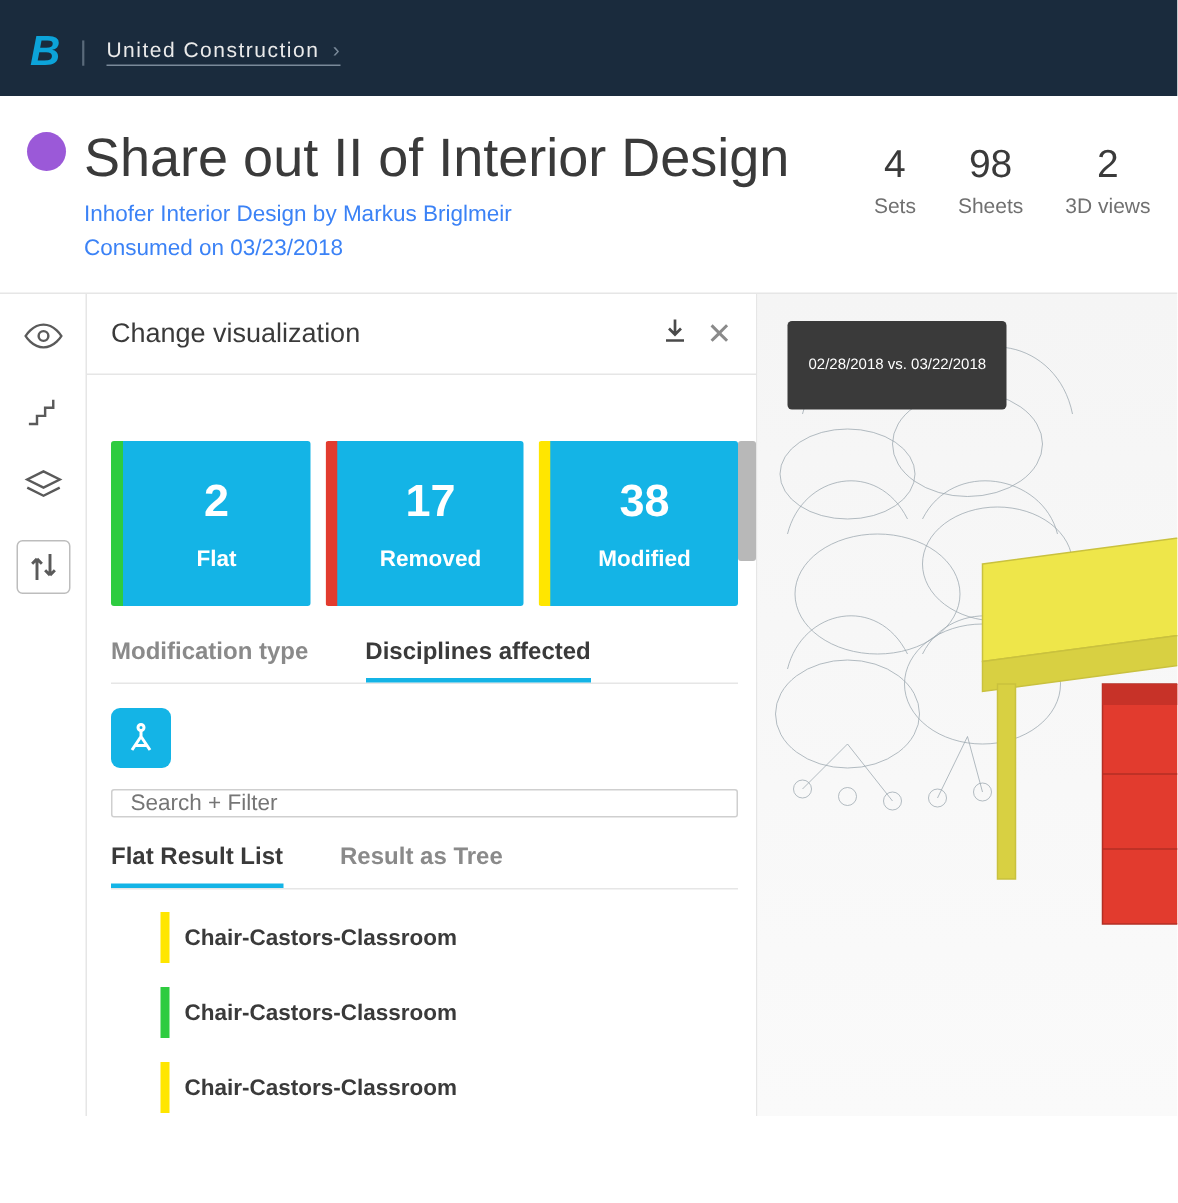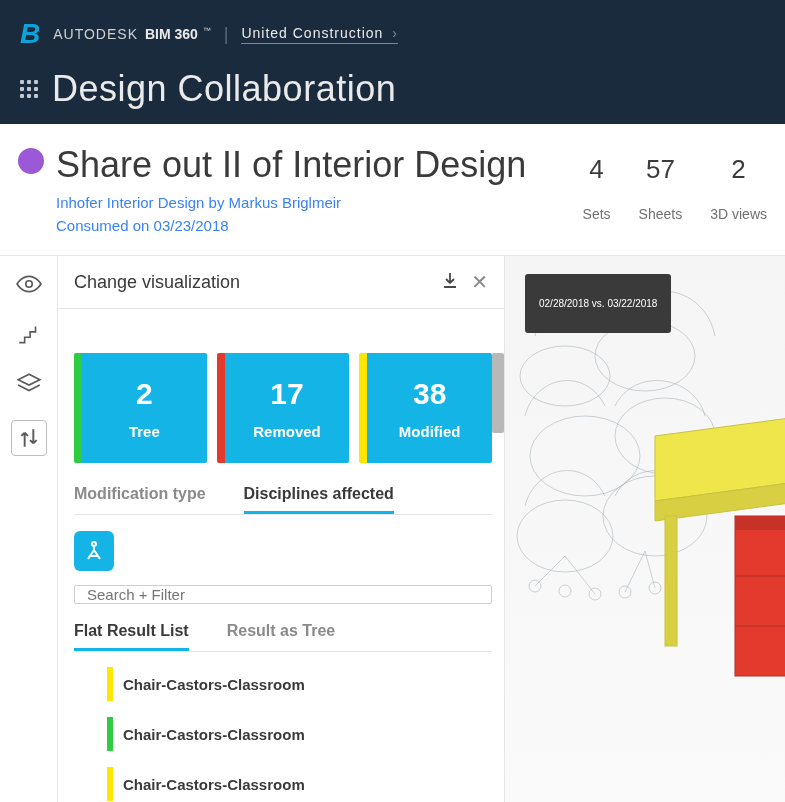--- a/index.html
+++ b/index.html
@@ -21,21 +21,21 @@
 
 
 .subheader { display: flex; justify-content: space-between; padding: 20px 18px 18px 18px; border-bottom: 1px solid #e6e6e6; }
 .sub-left { display: flex; gap: 12px; align-items: flex-start; }
 .status-dot { width: 26px; height: 26px; border-radius: 50%; background: #9b59d8; margin-top: 4px; flex-shrink: 0; }
 .sub-title { font-size: 36px; color: #3a3a3a; font-weight: 400; margin-bottom: 6px; }
 .sub-meta { font-size: 15px; color: #3b82f6; line-height: 1.5; }
 .stats { display: flex; gap: 28px; margin-top: 10px; }
 .stat { text-align: center; }
 .stat-num { font-size: 26px; color: #3a3a3a; font-weight: 400; }
-.stat-label { font-size: 14px; color: #707070; margin-top: 21px; }
+.stat-label { font-size: 14px; color: #707070; margin-top: 4px; }
 
 
 .main { display: flex; height: 548px; }
 .rail { width: 58px; border-right: 1px solid #e6e6e6; display: flex; flex-direction: column; align-items: center; padding-top: 14px; gap: 22px; }
 .rail-icon { width: 28px; height: 28px; display: flex; align-items: center; justify-content: center; color: #5a5a5a; cursor: pointer; }
 .rail-icon svg { width: 26px; height: 26px; }
 .rail-icon.boxed { border: 1px solid #bdbdbd; border-radius: 4px; width: 36px; height: 36px; }
 
 .panel { flex: 1; border-right: 1px solid #e6e6e6; position: relative; display: flex; flex-direction: column; min-width: 0; gap: 28px; }
 .panel-head { display: flex; align-items: center; justify-content: space-between; padding: 14px 16px; border-bottom: 1px solid #e6e6e6; }
@@ -79,63 +79,44 @@
 .wire { stroke: #9aa6ae; stroke-width: 0.5; fill: none; }
 .desk-top { fill: #eee64a; stroke: #c9c13e; }
 .cabinet { fill: #e23b2e; stroke: #b32f24; }
 </style>
 </head>
 <body>
 
 <div class="header">
   <div class="header-top">
     <span class="logo-b">B</span>
-    <span class="header-brand">
-      <span>AUTODESK</span>
-      <b>BIM 360</b>
-      <sup style="font-size:8px">™</sup>
-    </span>
     <span class="header-sep">|</span>
     <span class="header-company">
       <span>United Construction</span>
       <span class="header-chev">›</span>
     </span>
-  </div>
-  <div class="header-title-row">
-    <span class="app-grid-icon">
-      <span></span>
-        <span></span>
-        <span></span>
-        <span></span>
-        <span></span>
-        <span></span>
-        <span></span>
-        <span></span>
-        <span></span>
-    </span>
-    <span class="header-title">Design Collaboration</span>
   </div>
 </div>
 
 <div class="subheader">
   <div class="sub-left">
     <div class="status-dot"></div>
     <div>
       <div class="sub-title">Share out II of Interior Design</div>
       <div class="sub-meta">Inhofer Interior Design by Markus Briglmeir</div>
       <div class="sub-meta">Consumed on 03/23/2018</div>
     </div>
   </div>
   <div class="stats">
     <div class="stat">
       <div class="stat-num">4</div>
       <div class="stat-label">Sets</div>
     </div>
     <div class="stat">
-      <div class="stat-num">57</div>
+      <div class="stat-num">98</div>
       <div class="stat-label">Sheets</div>
     </div>
     <div class="stat">
       <div class="stat-num">2</div>
       <div class="stat-label">3D views</div>
     </div>
   </div>
 </div>
 
 <div class="main">
@@ -175,21 +156,21 @@
             </svg>
         </span>
         <span class="panel-action-icon" style="font-size:20px;color:#8a8a8a">✕</span>
       </div>
     </div>
     <div class="panel-body">
 
       <div class="cards">
         <div class="card added">
           <div class="card-num">2</div>
-          <div class="card-label">Tree</div>
+          <div class="card-label">Flat</div>
         </div>
         <div class="card removed">
           <div class="card-num">17</div>
           <div class="card-label">Removed</div>
         </div>
         <div class="card modified">
           <div class="card-num">38</div>
           <div class="card-label">Modified</div>
         </div>
       </div>

